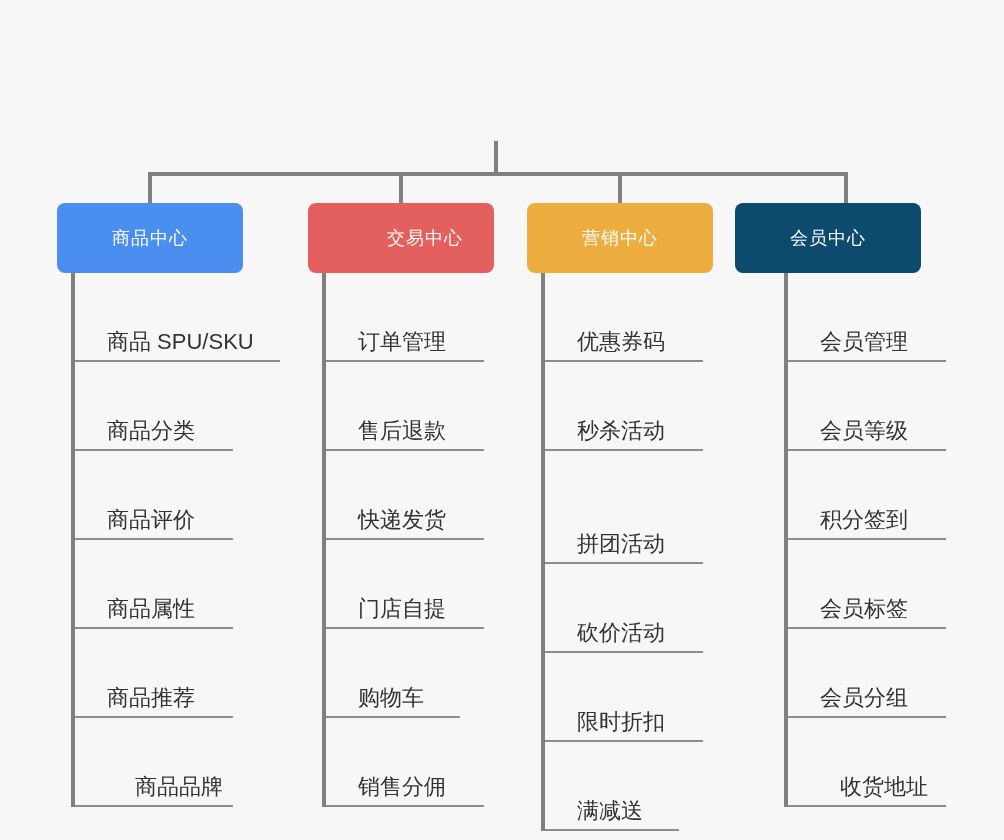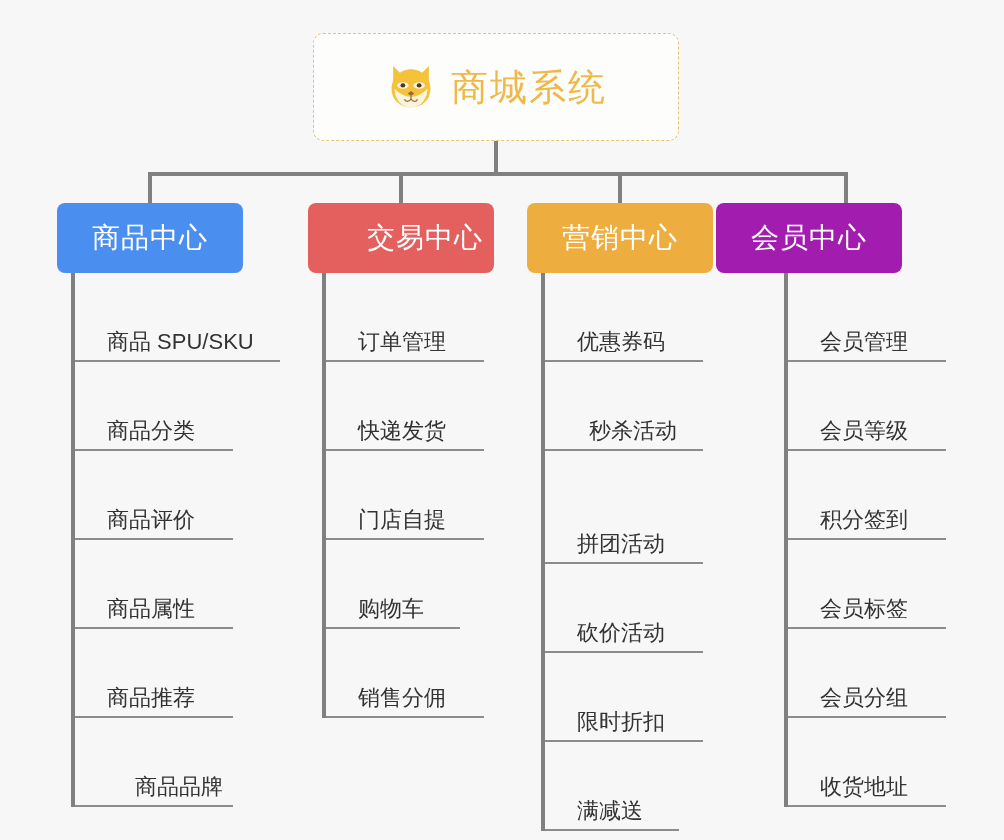--- a/index.html
+++ b/index.html
@@ -64,21 +64,21 @@
     position: absolute;
     top: 203px;
     height: 70px;
     border-radius: 8px;
     display: flex;
     align-items: center;
     justify-content: center;
     box-sizing: border-box;
   }
   .cat-label {
-    font-size: 28px;
+    font-size: 18px;
     color: #ffffff;
     letter-spacing: 1px;
     white-space: nowrap;
   }
 
   
   .leaf-col {
     position: absolute;
     top: 273px;
     border-left: 4px solid #808080;
@@ -98,55 +98,38 @@
     white-space: nowrap;
     padding: 0 0 6px 32px;
     line-height: 1.1;
   }
 </style>
 </head>
 <body>
 
 <div id="mindmap">
 
-  <div class="root-node">
-    <svg class="dog-icon" viewBox="0 0 64 64">
-      <path d="M10 6 L10 26 L22 18 Z" fill="#f5c33b"></path>
-      <path d="M54 6 L54 26 L42 18 Z" fill="#f5c33b"></path>
-      <path d="M32 10 C46 10 56 21 56 34 C56 48 45 57 32 57 C19 57 8 48 8 34 C8 21 18 10 32 10 Z" fill="#f5c33b"></path>
-      <path d="M12 34 C12 34 20 44 32 44 C44 44 52 34 52 34 C53 45 44 57 32 57 C20 57 11 45 12 34 Z" fill="#fdf4e0"></path>
-      <ellipse cx="22" cy="30" rx="7" ry="4" fill="#fdf4e0"></ellipse>
-      <ellipse cx="42" cy="30" rx="7" ry="4" fill="#fdf4e0"></ellipse>
-      <ellipse cx="22" cy="30" rx="3" ry="2.6" fill="#4a3b22"></ellipse>
-      <ellipse cx="42" cy="30" rx="3" ry="2.6" fill="#4a3b22"></ellipse>
-      <path d="M32 37 L28 40 L32 43 L36 40 Z" fill="#9c6b3a"></path>
-      <path d="M32 43 L32 47" stroke="#9c6b3a" stroke-width="1.6" fill="none"></path>
-      <path d="M32 47 C29 51 25 50 24 47" stroke="#9c6b3a" stroke-width="1.6" fill="none"></path>
-      <path d="M32 47 C35 51 39 50 40 47" stroke="#9c6b3a" stroke-width="1.6" fill="none"></path>
-    </svg>
-    <span class="root-title">商城系统</span>
-  </div>
 
   <div class="conn conn-v" style="left:494px; top:141px; width:4px; height:33px;"></div>
   <div class="conn conn-h" style="left:148px; top:172px; width:700px; height:4px;"></div>
   <div class="conn conn-v" style="left:148px; top:172px; width:4px; height:33px;"></div>
   <div class="conn conn-v" style="left:399px; top:172px; width:4px; height:33px;"></div>
   <div class="conn conn-v" style="left:618px; top:172px; width:4px; height:33px;"></div>
   <div class="conn conn-v" style="left:844px; top:172px; width:4px; height:33px;"></div>
 
   <div class="cat-box" style="left:57px; width:186px; background:#4a8ef0;">
     <span class="cat-label">商品中心</span>
   </div>
   <div class="cat-box" style="left:308px; width:186px; background:#e4605e;padding-left:48px;">
     <span class="cat-label">交易中心</span>
   </div>
   <div class="cat-box" style="left:527px; width:186px; background:#eeae3f;">
     <span class="cat-label">营销中心</span>
   </div>
-  <div class="cat-box" style="left:716px; width:186px; background:#a21caf;">
+  <div class="cat-box" style="left:735px; width:186px; background:#0c4a6e;">
     <span class="cat-label">会员中心</span>
   </div>
 
   <div class="leaf-col" style="left:71px;">
     <div class="leaf-item" style="width:205px;">
       <span class="leaf-label">商品 SPU/SKU</span>
     </div>
     <div class="leaf-item" style="width:158px;">
       <span class="leaf-label">商品分类</span>
     </div>
@@ -162,38 +145,41 @@
     <div class="leaf-item" style="width:158px;padding-left:28px;">
       <span class="leaf-label">商品品牌</span>
     </div>
   </div>
 
   <div class="leaf-col" style="left:322px;">
     <div class="leaf-item" style="width:158px;">
       <span class="leaf-label">订单管理</span>
     </div>
     <div class="leaf-item" style="width:158px;">
+      <span class="leaf-label">售后退款</span>
+    </div>
+    <div class="leaf-item" style="width:158px;">
       <span class="leaf-label">快递发货</span>
     </div>
     <div class="leaf-item" style="width:158px;">
       <span class="leaf-label">门店自提</span>
     </div>
     <div class="leaf-item" style="width:134px;">
       <span class="leaf-label">购物车</span>
     </div>
     <div class="leaf-item" style="width:158px;">
       <span class="leaf-label">销售分佣</span>
     </div>
   </div>
 
   <div class="leaf-col" style="left:541px;">
     <div class="leaf-item" style="width:158px;">
       <span class="leaf-label">优惠券码</span>
     </div>
-    <div class="leaf-item" style="width:158px;padding-left:12px;">
+    <div class="leaf-item" style="width:158px;">
       <span class="leaf-label">秒杀活动</span>
     </div>
     <div class="leaf-item" style="width:158px;margin-top:24px;">
       <span class="leaf-label">拼团活动</span>
     </div>
     <div class="leaf-item" style="width:158px;">
       <span class="leaf-label">砍价活动</span>
     </div>
     <div class="leaf-item" style="width:158px;">
       <span class="leaf-label">限时折扣</span>
@@ -212,18 +198,18 @@
     </div>
     <div class="leaf-item" style="width:158px;">
       <span class="leaf-label">积分签到</span>
     </div>
     <div class="leaf-item" style="width:158px;">
       <span class="leaf-label">会员标签</span>
     </div>
     <div class="leaf-item" style="width:158px;">
       <span class="leaf-label">会员分组</span>
     </div>
-    <div class="leaf-item" style="width:158px;">
+    <div class="leaf-item" style="width:158px;padding-left:20px;">
       <span class="leaf-label">收货地址</span>
     </div>
   </div>
 
 </div>
 
 </body></html>

